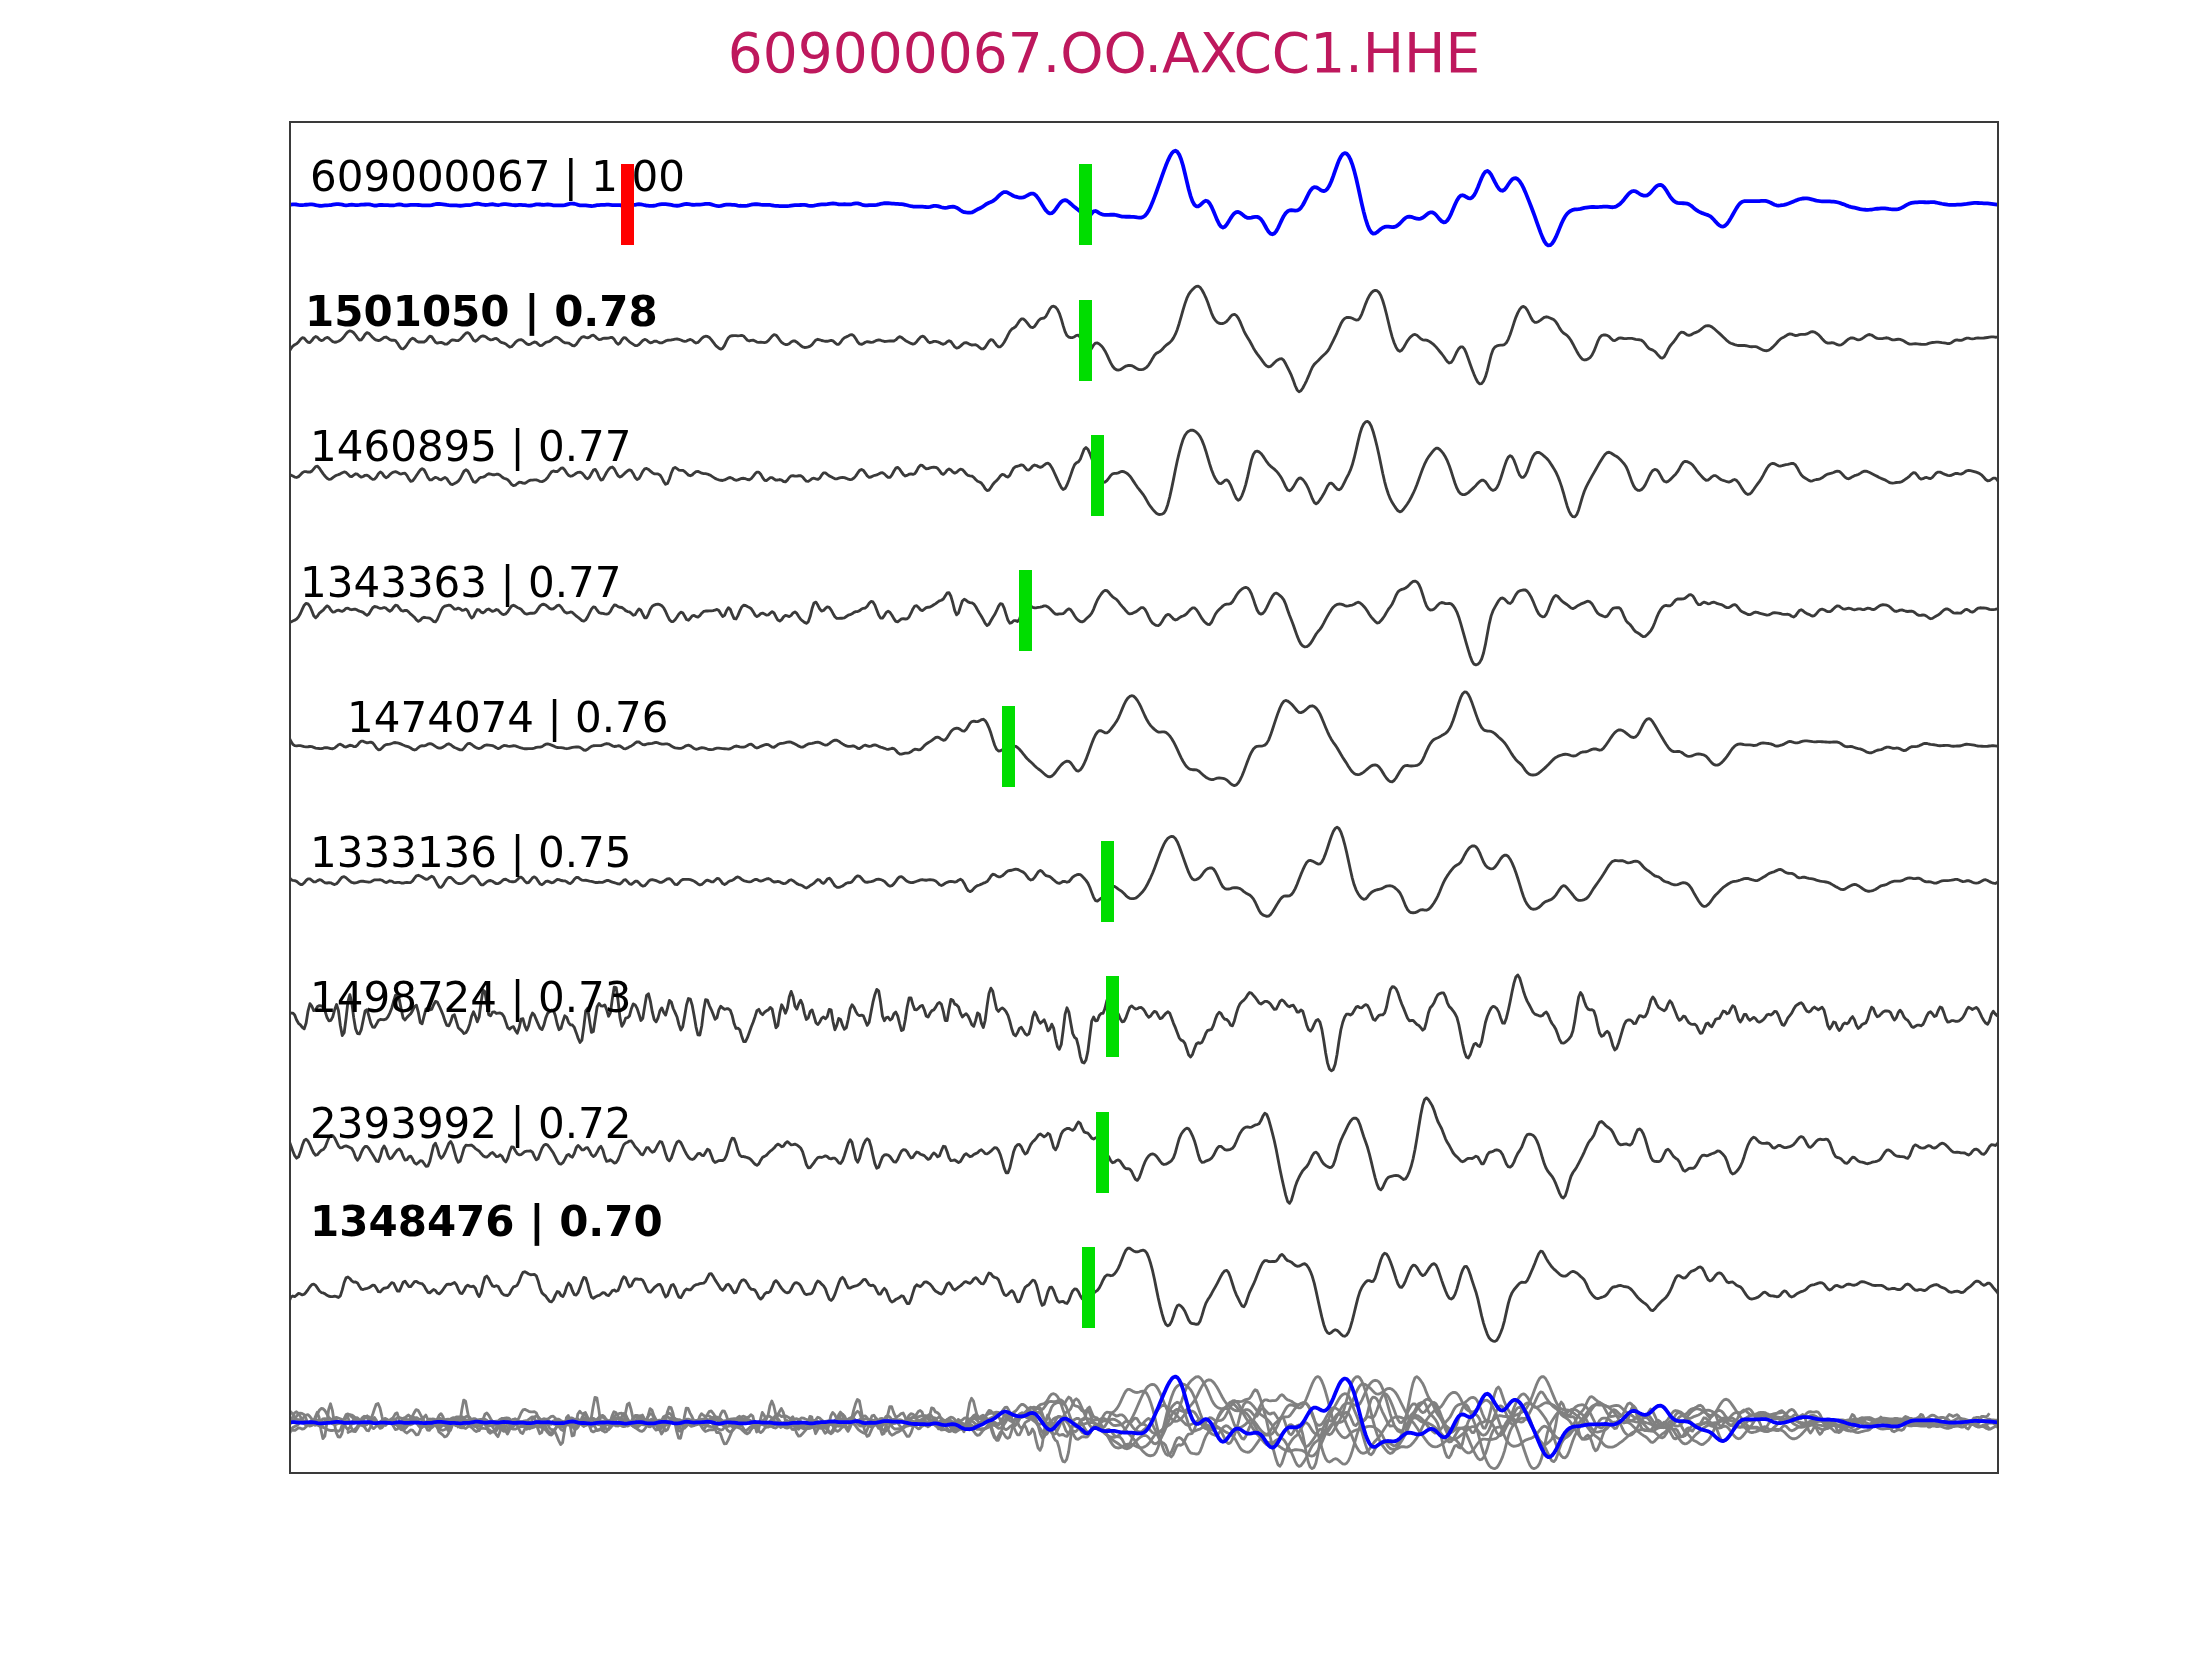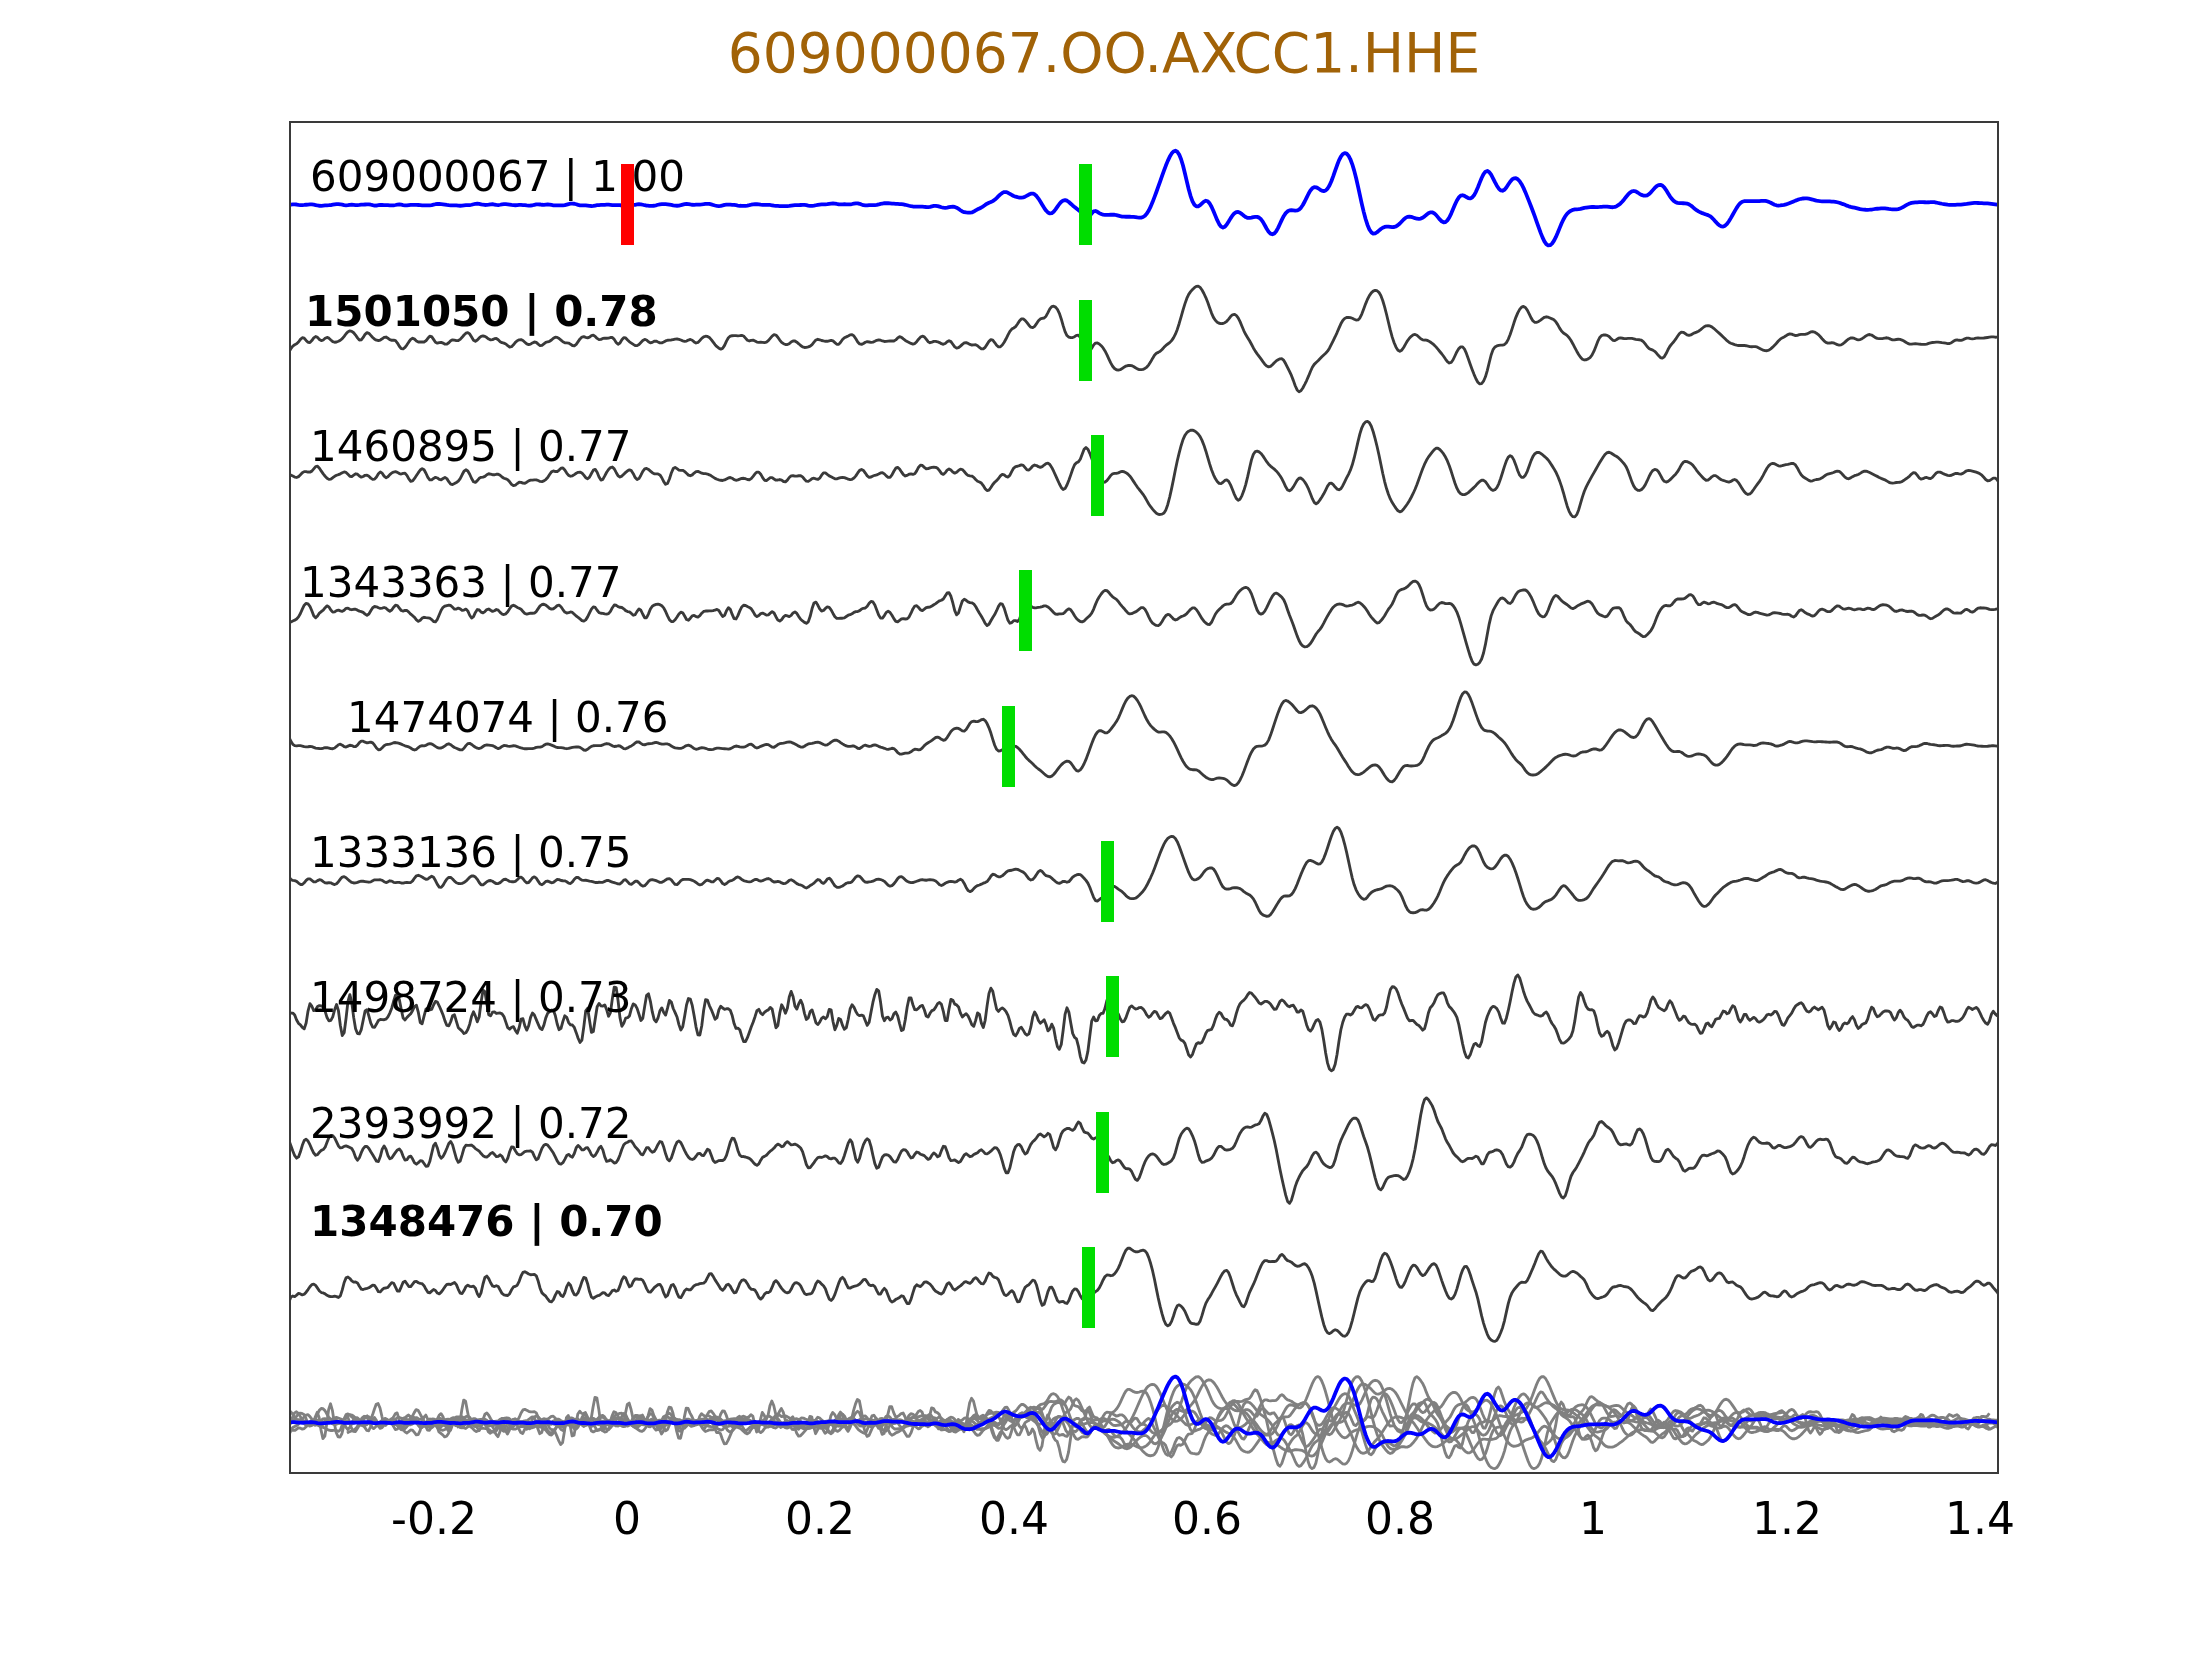--- a/index.html
+++ b/index.html
@@ -20,21 +20,21 @@
     height: 1656px;
     background: #ffffff;
   }
   #fig-title {
     position: absolute;
     left: 0;
     top: 21px;
     width: 2208px;
     text-align: center;
     font-size: 55px;
-    color: #a16207;
+    color: #be185d;
     letter-spacing: 0px;
     white-space: nowrap;
   }
   #plot-area {
     position: absolute;
     left: 289px;
     top: 121px;
     width: 1710px;
     height: 1353px;
   }
@@ -143,26 +143,15 @@
         <div style="position: absolute; left: 802px; top: 314px; width: 13.2px; height: 81px; background: rgb(0, 221, 0);"></div>
         <div style="position: absolute; left: 730px; top: 449px; width: 13.2px; height: 81px; background: rgb(0, 221, 0);"></div>
         <div style="position: absolute; left: 713px; top: 585px; width: 13.2px; height: 81px; background: rgb(0, 221, 0);"></div>
         <div style="position: absolute; left: 812px; top: 720px; width: 13.2px; height: 81px; background: rgb(0, 221, 0);"></div>
         <div style="position: absolute; left: 817px; top: 855px; width: 13.2px; height: 81px; background: rgb(0, 221, 0);"></div>
         <div style="position: absolute; left: 807px; top: 991px; width: 13.2px; height: 81px; background: rgb(0, 221, 0);"></div>
         <div style="position: absolute; left: 793px; top: 1126px; width: 13.2px; height: 81px; background: rgb(0, 221, 0);"></div>
       </div>
   </div>
 
-  <div id="xaxis-labels">
-      <div class="xtick-label" style="left: 145px; top: 0px;">-0.2</div>
-      <div class="xtick-label" style="left: 338px; top: 0px;">0</div>
-      <div class="xtick-label" style="left: 531px; top: 0px;">0.2</div>
-      <div class="xtick-label" style="left: 725px; top: 0px;">0.4</div>
-      <div class="xtick-label" style="left: 918px; top: 0px;">0.6</div>
-      <div class="xtick-label" style="left: 1111px; top: 0px;">0.8</div>
-      <div class="xtick-label" style="left: 1304px; top: 0px;">1</div>
-      <div class="xtick-label" style="left: 1498px; top: 0px;">1.2</div>
-      <div class="xtick-label" style="left: 1691px; top: 0px;">1.4</div>
-    </div>
 
 </div>
 
 
 </body></html>

